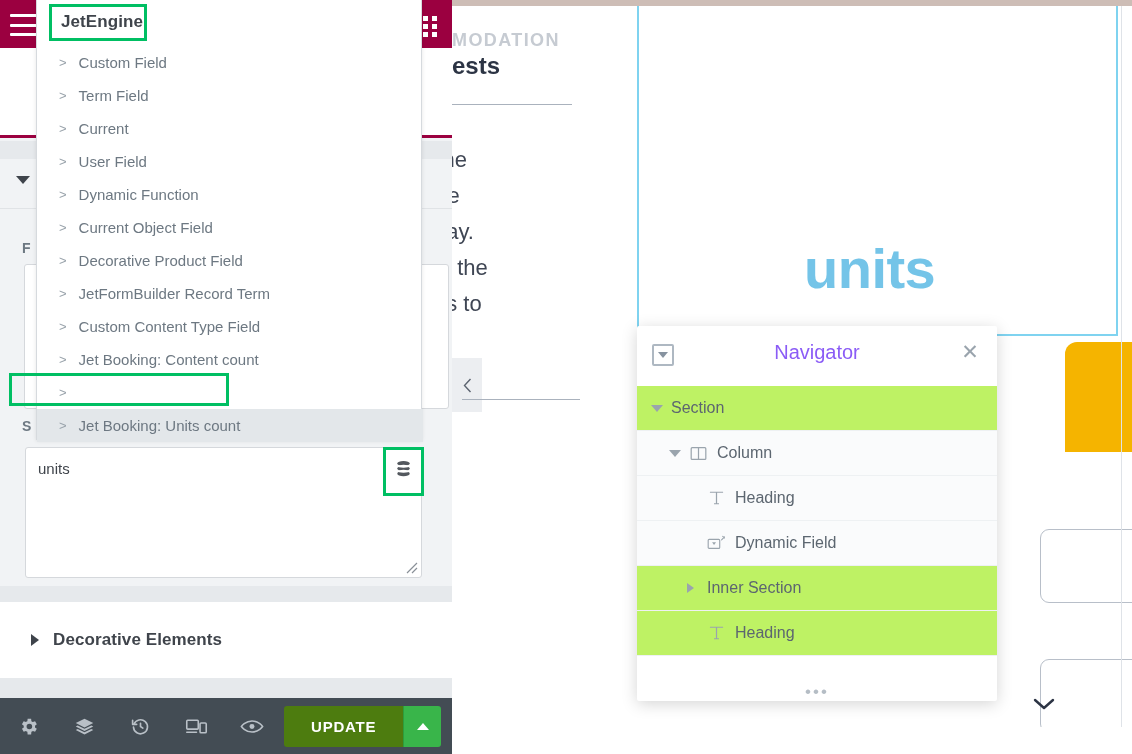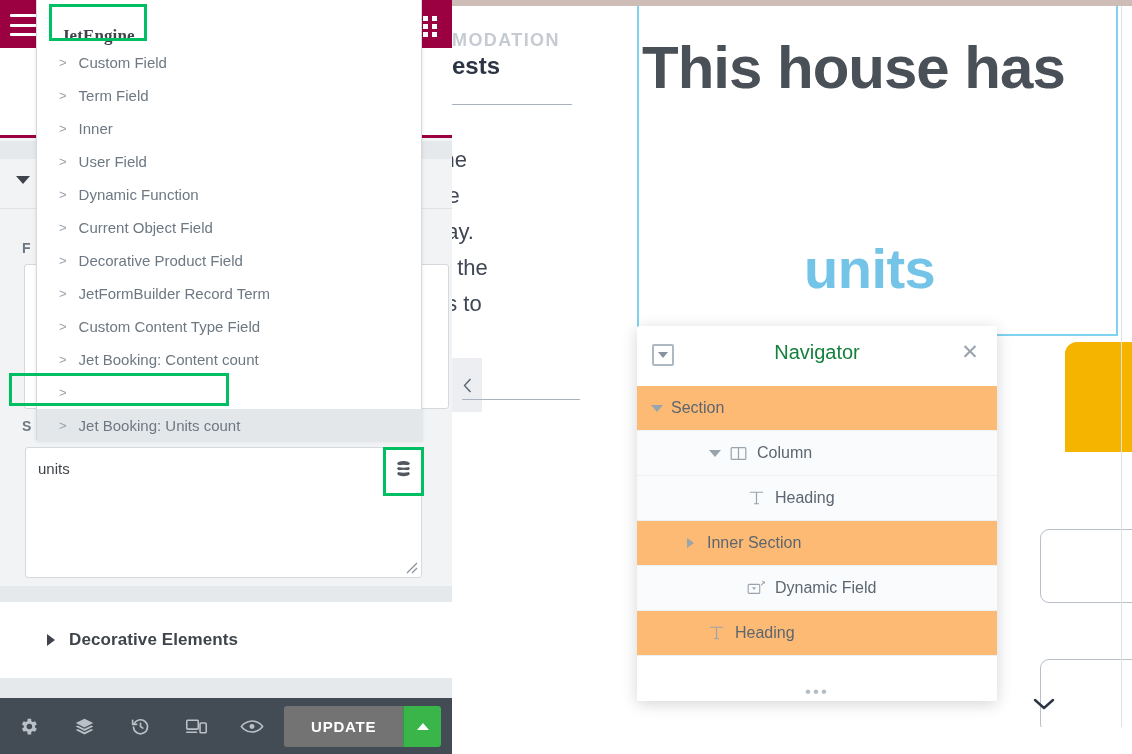--- a/index.html
+++ b/index.html
@@ -78,21 +78,21 @@
     display:flex; align-items:center; justify-content:center; cursor:pointer;
   }
   .ep-dyn-hl {
     position:absolute; left:383px; top:447px; width:41px; height:49px;
     border:3px solid #00bf63; pointer-events:none;
   }
 
   .ep-gapbar { position:absolute; left:0; top:586px; width:452px; height:16px; background:#e6e9ec; }
   .ep-accordion {
     position:absolute; left:0; top:602px; width:452px; height:76px; background:#fff;
-    display:flex; align-items:center;padding-left:16px;
+    display:flex; align-items:center;
   }
   .ep-accordion .caret {
     margin-left:31px; width:0;height:0;
     border-top:6px solid transparent; border-bottom:6px solid transparent;
     border-left:8px solid #3f444b;
   }
   .ep-accordion .acc-title {
     margin-left:14px; font-size:17px; font-weight:bold; color:#3f444b; letter-spacing:.1px;
   }
   .ep-strip-under { position:absolute; left:0; top:678px; width:452px; height:20px; background:#e6e9ec; }
@@ -100,42 +100,42 @@
   
   .ep-bottombar {
     position:absolute; left:0; top:698px; width:452px; height:56px;
     background:#434c54; display:flex; align-items:center;
   }
   .ep-bb-icon {
     width:56px; height:56px; display:flex; align-items:center; justify-content:center;
     cursor:pointer; color:#b9c0c7;
   }
   .ep-update {
-    margin-left:4px; height:41px; background:#737373; color:#fff;
+    margin-left:4px; height:41px; background:#4d7c0f; color:#fff;
     display:flex; align-items:center; border-radius:3px 0 0 3px; padding:0 27px;
     font-size:15px; font-weight:bold; letter-spacing:.8px; cursor:pointer;
   }
   .ep-update-caret {
     height:41px; width:38px; background:#39b54a; border-left:1px solid #2d9c3d;
     border-radius:0 3px 3px 0; display:flex; align-items:center; justify-content:center; cursor:pointer;
   }
   .ep-update-caret i {
     width:0;height:0;border-left:6px solid transparent;border-right:6px solid transparent;
     border-bottom:7px solid #fff;
   }
 
   
   .je-dropdown {
     position:absolute; left:36px; top:0px; width:386px; height:440px;
     background:#fff; border:1px solid #d6dade; border-top:none;
     box-shadow:0 1px 4px rgba(0,0,0,.10); z-index:40;
   }
   .je-title {
-    position:absolute; left:24px; top:26px; font-size:17px; font-weight:bold;
-    color:#3f444b; letter-spacing:.1px;font-family:Liberation Serif, serif;
+    position:absolute; left:24px; top:12px; font-size:17px; font-weight:bold;
+    color:#3f444b; letter-spacing:.1px;
   }
   .je-title-hl {
     position:absolute; left:49px; top:4px; width:98px; height:37px;
     border:3px solid #00bf63; z-index:45; pointer-events:none;
   }
   .je-list { position:absolute; left:0; top:46px; width:386px; }
   .je-item {
     height:33px; display:flex; align-items:center; padding-left:22px;
     font-size:15px; color:#6d7882; cursor:pointer;
   }
@@ -218,32 +218,32 @@
     position:absolute; left:15px; top:18px; width:22px; height:22px;
     border:2px solid #aeb8c2; border-radius:2px; display:flex; align-items:center; justify-content:center;
     cursor:pointer;
   }
   .nav-dockbtn i {
     width:0;height:0;border-left:5px solid transparent;border-right:5px solid transparent;
     border-top:6px solid #8793a0;
   }
   .nav-title {
     position:absolute; left:0; top:15px; width:360px; text-align:center;
-    font-size:20px; color:#15803d;
+    font-size:20px; color:#8b5cf6;
   }
   .nav-close {
     position:absolute; right:16px; top:16px; width:22px; height:22px;
     color:#9aa4ad; font-size:21px; line-height:20px; text-align:center; cursor:pointer;
   }
   .nav-row {
     height:45px; display:flex; align-items:center;
     border-bottom:1px solid #eef1f3; font-size:16px; color:#5c6670; cursor:pointer;
-    position:relative; background:#fdba74;
-  }
-  .nav-row.shade { background:#fafbfc;padding-left:40px; }
+    position:relative; background:#bef264;
+  }
+  .nav-row.shade { background:#fafbfc; }
   .nav-row .tri-open {
     width:0;height:0;border-left:6px solid transparent;border-right:6px solid transparent;
     border-top:7px solid #9aa4ad; flex:none;
   }
   .nav-row .tri-closed {
     width:0;height:0;border-top:5px solid transparent;border-bottom:5px solid transparent;
     border-left:7px solid #9aa4ad; flex:none;
   }
   .nav-row .el-icon { width:22px; height:22px; flex:none; display:flex; align-items:center; justify-content:center; }
   .nav-row .lbl { white-space:nowrap; }
@@ -274,21 +274,20 @@
       <span style="font-size:0">chevron-left-icon</span>
       <svg width="9" height="15" viewBox="0 0 9 15" aria-hidden="true">
           <path d="M7.5 1 L1.5 7.5 L7.5 14" fill="none" stroke="#5c6470" stroke-width="1.4"></path>
         </svg>
     </div>
     <div class="site-rule2"></div>
 
     <div class="card-shadow"></div>
     <div class="sec-outline"></div>
 
-    <div class="head-main">This house has</div>
     <div class="head-units">units</div>
 
     <div class="yellow-card"></div>
     <div class="form-star">*</div>
     <div class="form-input1"></div>
     <div class="form-input2"></div>
     <div class="form-chevron">
       <svg width="24" height="14" viewBox="0 0 24 14" aria-hidden="true">
           <path d="M3 3 L12 11 L21 3" fill="none" stroke="#2c3444" stroke-width="2.4" stroke-linecap="round" stroke-linejoin="round"></path>
         </svg>
@@ -401,21 +400,21 @@
         <div class="je-item">
           <span class="chev">&gt;</span>
           <span>Custom Field</span>
         </div>
         <div class="je-item">
           <span class="chev">&gt;</span>
           <span>Term Field</span>
         </div>
         <div class="je-item">
           <span class="chev">&gt;</span>
-          <span>Inner</span>
+          <span>Current</span>
         </div>
         <div class="je-item">
           <span class="chev">&gt;</span>
           <span>User Field</span>
         </div>
         <div class="je-item">
           <span class="chev">&gt;</span>
           <span>Dynamic Function</span>
         </div>
         <div class="je-item">
@@ -482,43 +481,43 @@
         </div>
         <div class="nav-row shade">
           <span style="width: 50px; flex: 0 0 auto;"></span>
           <span style="width: 18px; flex: 0 0 auto; display: flex; align-items: center;"></span>
           <span class="el-icon" style="margin-right: 8px;">
             <svg width="17" height="16" viewBox="0 0 18 17" fill="none" stroke="#9aa4ad" stroke-width="1.3">
               <path d="M2 2.4h14M9 2.4v12.2M6.3 14.6h5.4"></path>
             </svg>
           </span>
           <span class="lbl">Heading</span>
-        </div>
-        <div class="nav-row">
-          <span style="width: 50px; flex: 0 0 auto;"></span>
-          <span style="width: 18px; flex: 0 0 auto; display: flex; align-items: center;">
-            <i class="tri-closed"></i>
-          </span>
-          <span style="width: 2px; flex: 0 0 auto;"></span>
-          <span class="lbl">Inner Section</span>
         </div>
         <div class="nav-row shade">
           <span style="width: 50px; flex: 0 0 auto;"></span>
           <span style="width: 18px; flex: 0 0 auto; display: flex; align-items: center;"></span>
           <span class="el-icon" style="margin-right: 8px;">
             <svg width="19" height="17" viewBox="0 0 20 18" fill="none" stroke="#9aa4ad" stroke-width="1.2">
               <rect x="1.2" y="4.6" width="12.2" height="9.6" rx="1"></rect>
               <path d="M5.3 7.6h4.2l-2.1 3z" fill="#9aa4ad" stroke="none"></path>
               <path d="M15.4 5.2l3-3.2M16.6 1.4l1.8 1.8" stroke-linecap="round"></path>
             </svg>
           </span>
           <span class="lbl">Dynamic Field</span>
         </div>
         <div class="nav-row">
           <span style="width: 50px; flex: 0 0 auto;"></span>
+          <span style="width: 18px; flex: 0 0 auto; display: flex; align-items: center;">
+            <i class="tri-closed"></i>
+          </span>
+          <span style="width: 2px; flex: 0 0 auto;"></span>
+          <span class="lbl">Inner Section</span>
+        </div>
+        <div class="nav-row">
+          <span style="width: 50px; flex: 0 0 auto;"></span>
           <span style="width: 18px; flex: 0 0 auto; display: flex; align-items: center;"></span>
           <span class="el-icon" style="margin-right: 8px;">
             <svg width="17" height="16" viewBox="0 0 18 17" fill="none" stroke="#9aa4ad" stroke-width="1.3">
               <path d="M2 2.4h14M9 2.4v12.2M6.3 14.6h5.4"></path>
             </svg>
           </span>
           <span class="lbl">Heading</span>
         </div>
       </div>
     <div class="nav-dots">•••</div>

